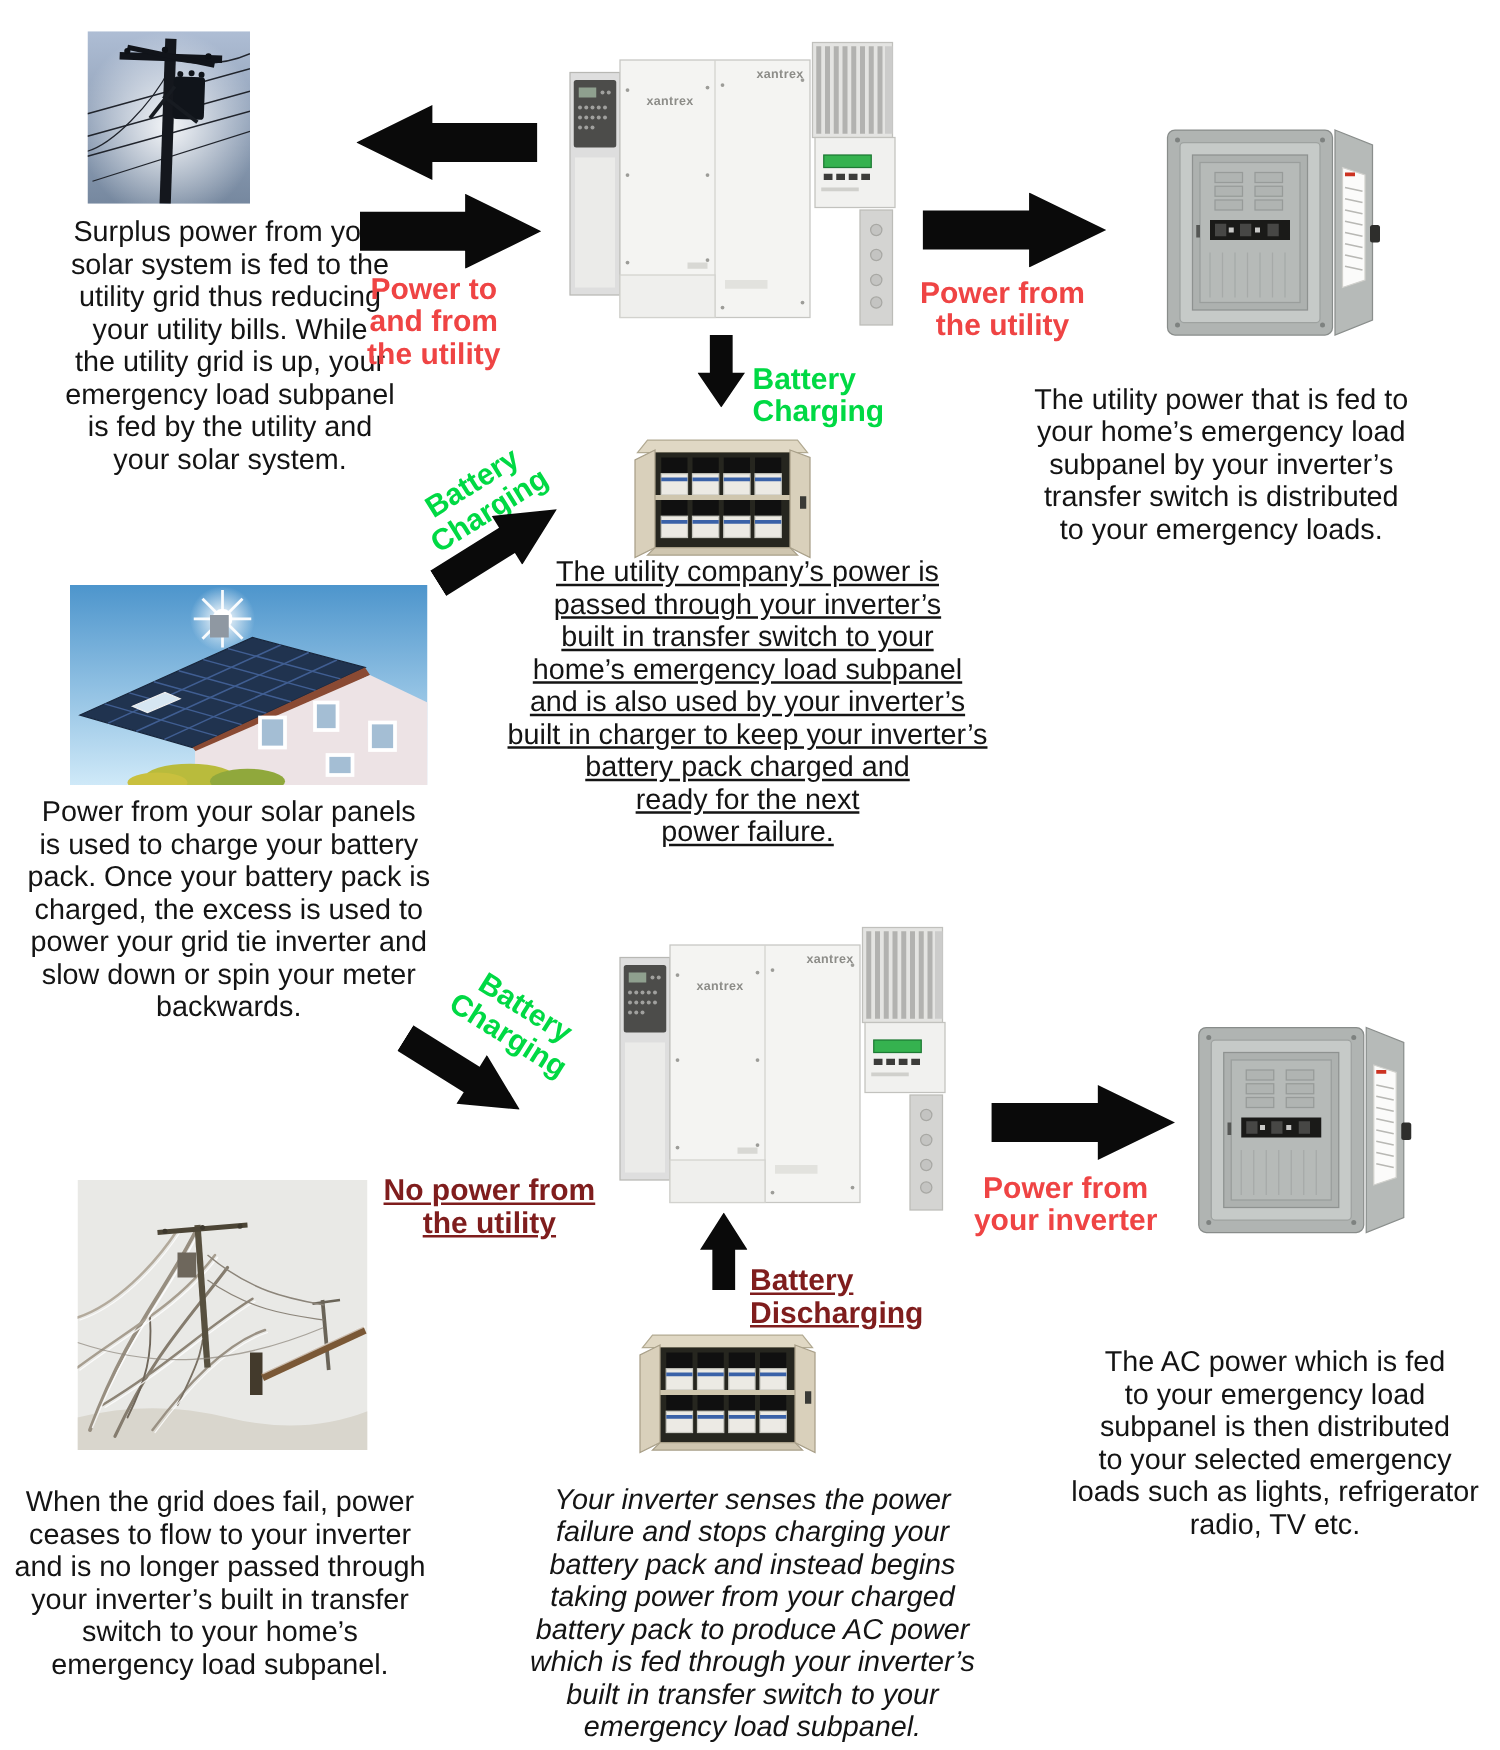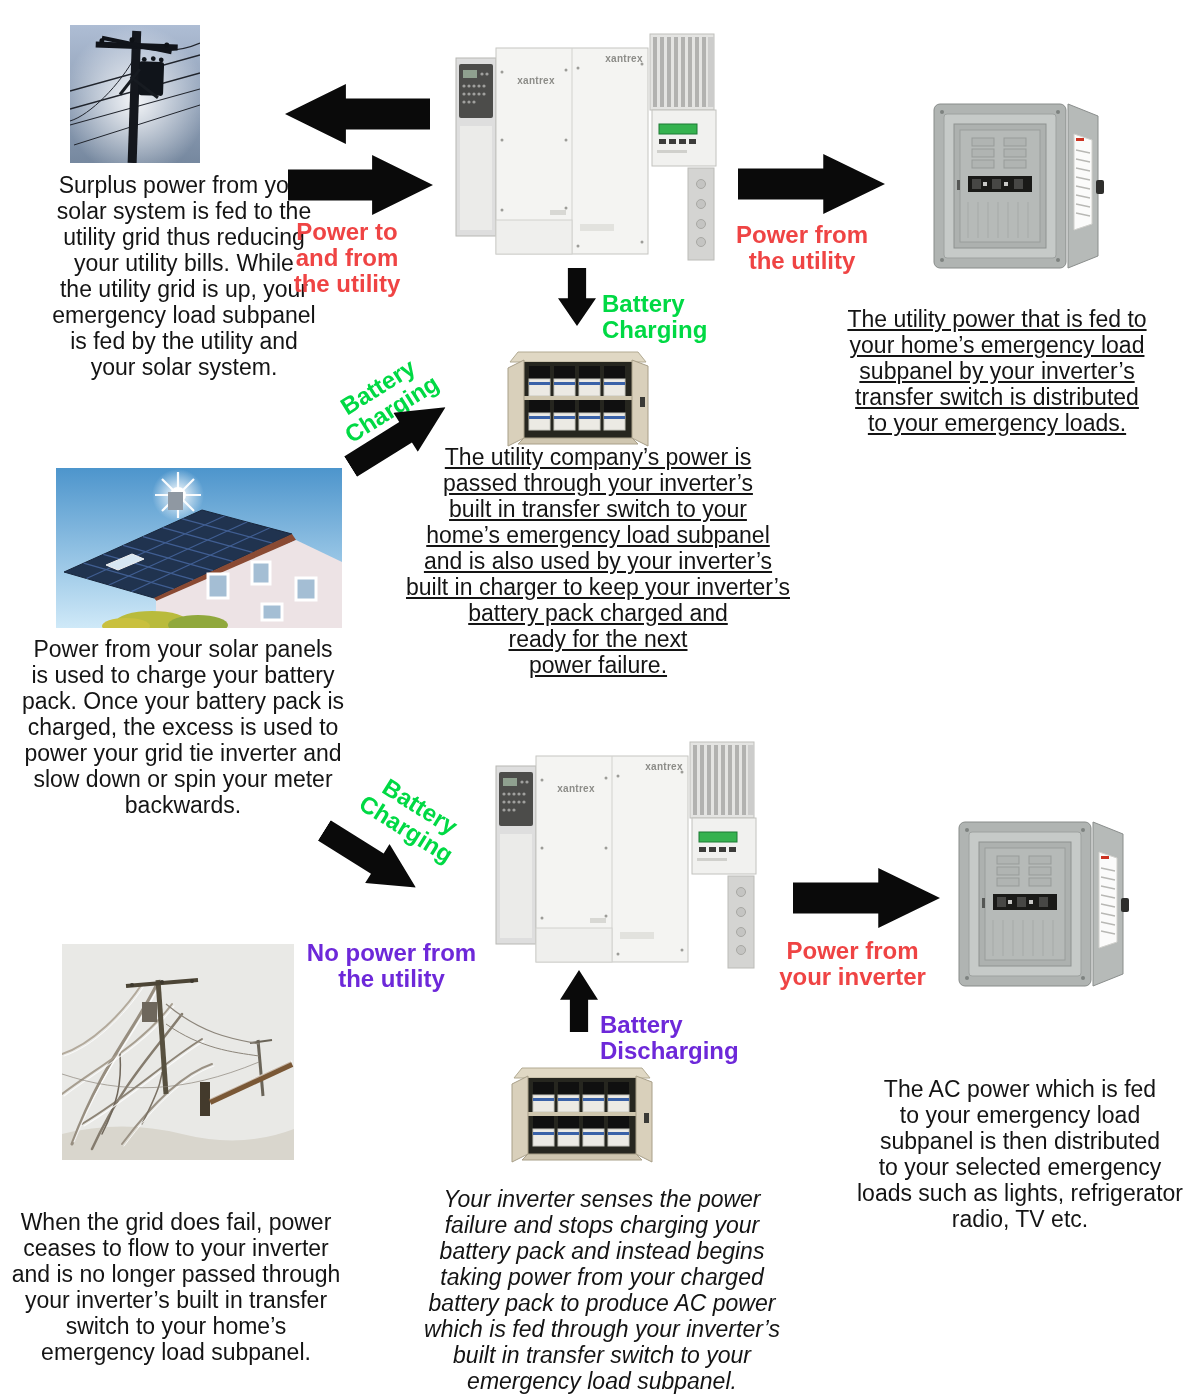--- a/index.html
+++ b/index.html
@@ -4,21 +4,21 @@
 <style>
   html,body{margin:0;padding:0;background:#ffffff;}
   #canvas{position:relative;width:1200px;height:1400px;background:#ffffff;overflow:hidden;
           font-family:"Liberation Sans",sans-serif;color:#141414;}
   .abs{position:absolute;}
   .txt{white-space:pre-line;text-align:center;font-size:23px;line-height:26px;color:#141414;}
   .lbl{white-space:pre-line;text-align:center;font-weight:bold;font-size:24px;line-height:26px;}
   .lbl.left{text-align:left;}
   .blue{color:#ef4444;}
   .green{color:#00d944;}
-  .red{color:#6d28d9;}
+  .red{color:#7f1d1d;text-decoration:underline;}
   .arrow{background:#0a0a0a;}
   .arr-right{clip-path:polygon(0% 24%,58% 24%,58% 0%,100% 50%,58% 100%,58% 76%,0% 76%);}
   .arr-left{clip-path:polygon(100% 24%,42% 24%,42% 0%,0% 50%,42% 100%,42% 76%,100% 76%);}
   .arr-down{clip-path:polygon(26% 0%,74% 0%,74% 52%,100% 52%,50% 100%,0% 52%,26% 52%);}
   .arr-up{clip-path:polygon(50% 0%,100% 48%,74% 48%,74% 100%,26% 100%,26% 48%,0% 48%);}
   .rot-ccw{transform:rotate(-32deg);}
   .rot-cw{transform:rotate(32deg);}
   svg{display:block;}
   .brandtxt{font-family:"Liberation Sans",sans-serif;font-weight:bold;font-size:10px;fill:#8c8c88;letter-spacing:.3px;}
 </style>
@@ -206,21 +206,21 @@
         <line x1="146" y1="77" x2="160" y2="80"></line>
           <line x1="146" y1="86" x2="160" y2="89"></line>
           <line x1="146" y1="95" x2="160" y2="98"></line>
         <line x1="146" y1="104" x2="160" y2="107"></line>
           <line x1="146" y1="113" x2="160" y2="116"></line>
       </g>
       <rect x="166" y="80" width="8" height="14" rx="2" fill="#2e2e2c"></rect>
     </g>
   </svg>
 
-  <div class="abs txt" style="left:832px;top:306px;width:330px;text-decoration:underline;">The utility power that is fed to
+  <div class="abs txt" style="left:812px;top:306px;width:330px;">The utility power that is fed to
 your home’s emergency load
 subpanel by your inverter’s
 transfer switch is distributed
 to your emergency loads.</div>
 
   <svg class="abs" style="left:504px;top:342px;" width="148" height="112" viewBox="0 0 148 112">
     <polygon points="14,10 134,10 142,20 6,20" fill="#e0d8c4" stroke="#b2aa92"></polygon>
     <rect x="20" y="20" width="108" height="76" fill="#26261f"></rect>
     <g>
       <g transform="translate(25,24)">
@@ -568,21 +568,21 @@
       <line x1="188" y1="99" x2="210" y2="96" stroke="#6a6458" stroke-width="2"></line>
       <path d="M104,60 C140,90 170,95 197,100" stroke="#8c857a" stroke-width="1.2" fill="none"></path>
       <path d="M104,80 C140,105 170,108 197,112" stroke="#8c857a" stroke-width="1" fill="none"></path>
       <path d="M0,130 C60,150 120,150 197,118" stroke="#8c857a" stroke-width="1" fill="none" opacity="0.7"></path>
     </g>
     <rect x="138" y="138" width="10" height="34" fill="#433a2c"></rect>
     <line x1="148" y1="158" x2="230" y2="120" stroke="#7a5836" stroke-width="6"></line>
     <line x1="148" y1="155" x2="230" y2="117" stroke="#ffffff" stroke-width="1.4" opacity="0.6"></line>
   </svg>
 
-  <div class="abs txt" style="left:0px;top:1188px;width:352px;margin-top:21px;">When the grid does fail, power
+  <div class="abs txt" style="left:0px;top:1188px;width:352px;">When the grid does fail, power
 ceases to flow to your inverter
 and is no longer passed through
 your inverter’s built in transfer
 switch to your home’s
 emergency load subpanel.</div>
   <div class="abs txt" style="left:382px;top:1186px;width:440px;font-style:italic;">Your inverter senses the power
 failure and stops charging your
 battery pack and instead begins
 taking power from your charged
 battery pack to produce AC power

